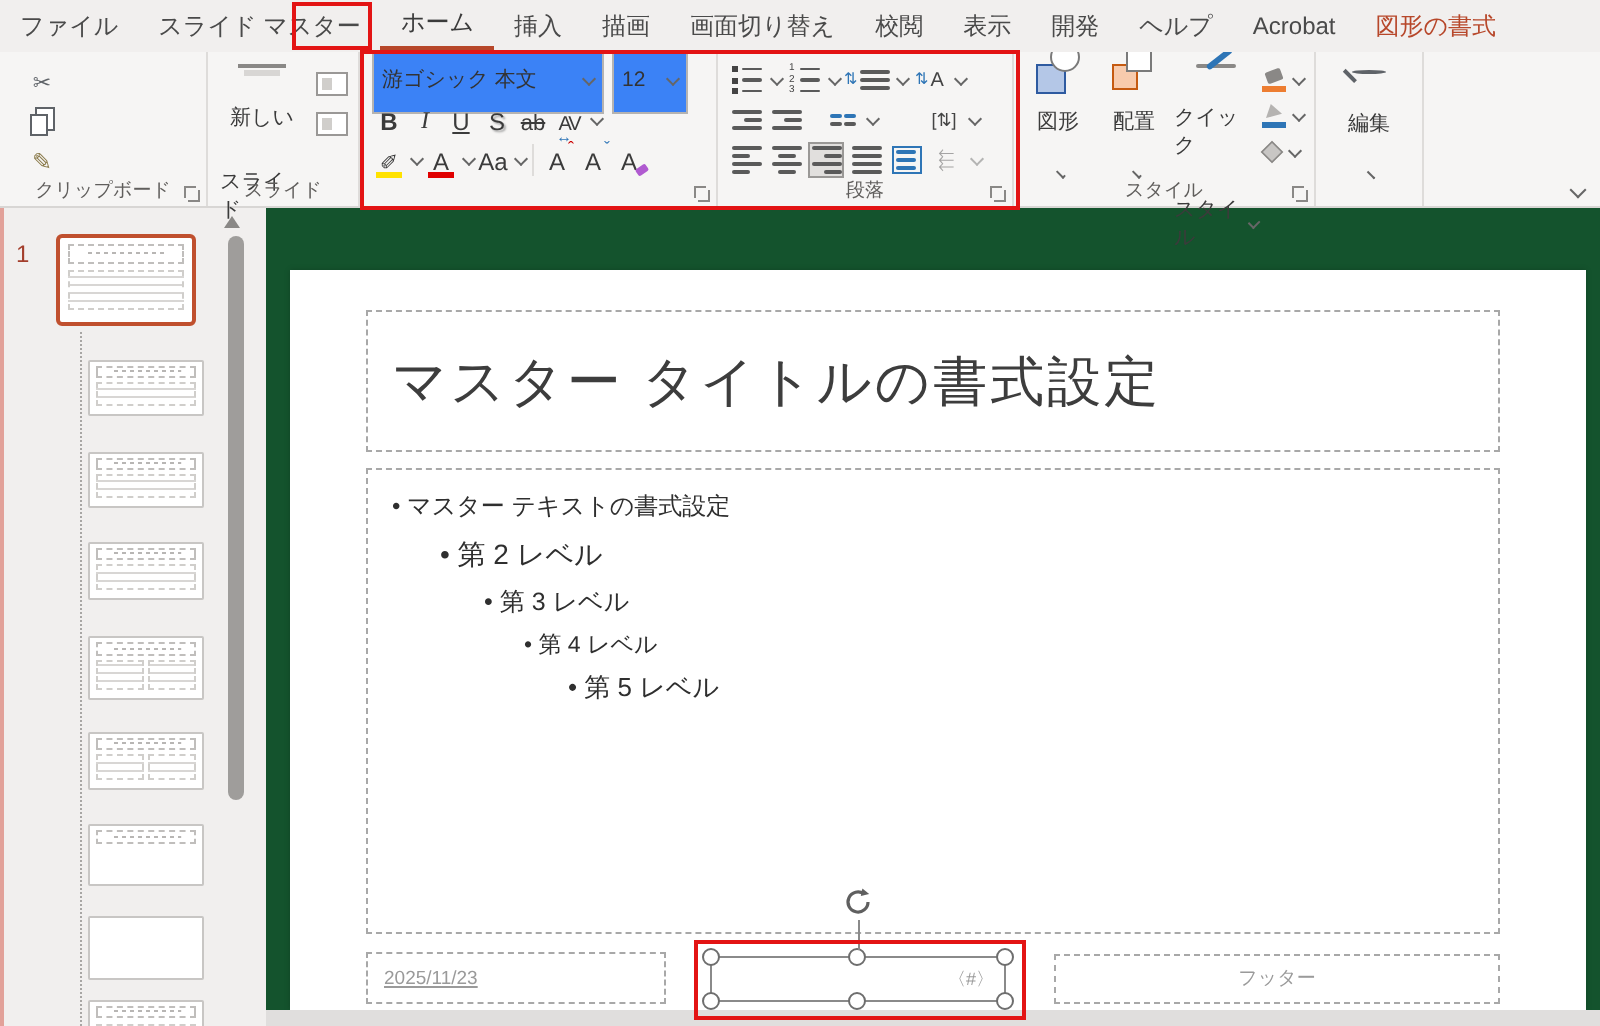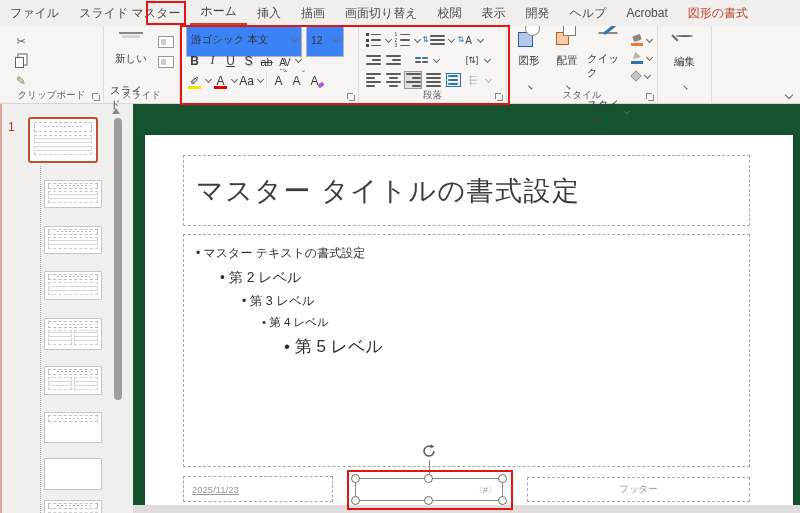--- a/index.html
+++ b/index.html
@@ -145,21 +145,21 @@
   .ph { position:absolute; border:1px dashed #a8a8a8; }
   .ph-title { left:38px; top:20px; width:567px; height:71px; display:flex; align-items:center; }
   .title-text { padding-left:12px; font-size:27px; font-weight:300; letter-spacing:1.5px; color:#3d3d3d; }
   .ph-body { left:38px; top:99px; width:567px; height:233px; padding-top:6px; }
   .lvl { color:#2f2f2f; }
   .lvl::before { content:'• '; }
   .lv1 { font-size:12px; margin:4px 0 0 12px; }
   .lv2 { font-size:14px; margin:7px 0 0 36px; }
   .lv3 { font-size:12.5px; margin:6px 0 0 58px; }
   .lv4 { font-size:11.5px; margin:5px 0 0 78px; }
-  .lv5 { font-size:17px; margin:5px 0 12px 100px; }
+  .lv5 { font-size:13px; margin:5px 0 12px 100px; }
   .ph-date { left:38px; top:341px; width:150px; height:26px; display:flex; align-items:center; }
   .date-text { padding-left:8px; font-size:9.5px; color:#9a9a9a;text-decoration:underline; }
   .ph-footer { left:382px; top:342px; width:223px; height:25px; display:flex; align-items:center; justify-content:center; }
   .footer-text { font-size:9.5px; color:#9a9a9a; }
   .sel-ph { position:absolute; left:210px; top:343px; width:148px; height:23px; border:1px solid #8a8a8a; background:#fff; }
   .num-token { position:absolute; right:5px; top:50%; transform:translateY(-50%); font-size:9px; color:#9a9a9a; }
   .handle { position:absolute; width:9px; height:9px; background:#fff; border:1.4px solid #6e6e6e; border-radius:50%; }
   .h-tl{left:-5px;top:-5px} .h-tm{left:50%;margin-left:-5px;top:-5px} .h-tr{right:-5px;top:-5px}
   .h-bl{left:-5px;bottom:-5px} .h-bm{left:50%;margin-left:-5px;bottom:-5px} .h-br{right:-5px;bottom:-5px}
   .rot-line { position:absolute; left:50%; top:-19px; width:1px; height:15px; background:#8a8a8a; }

